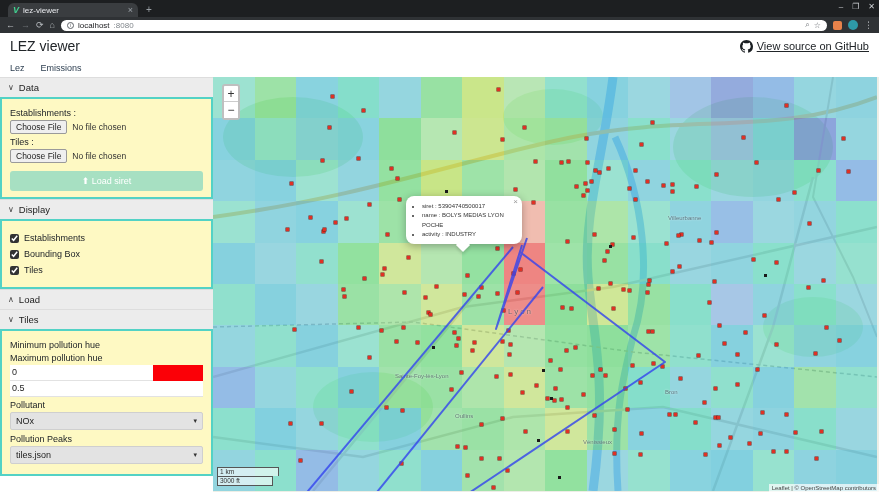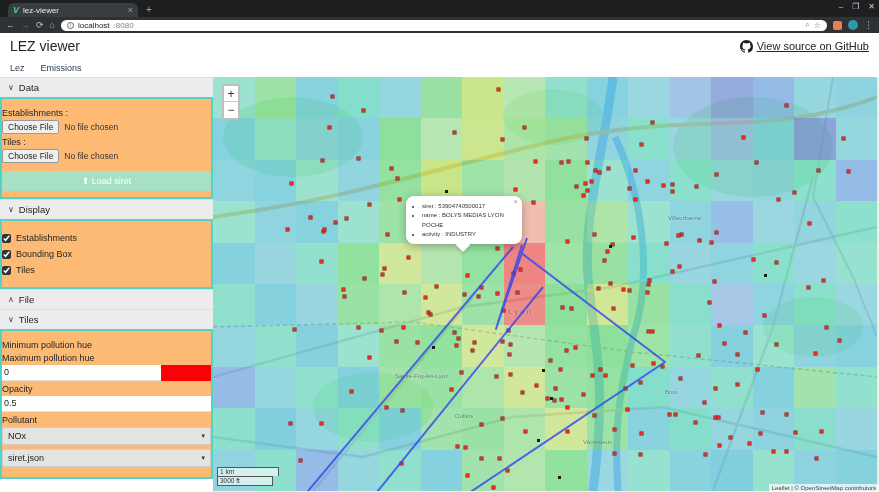--- a/index.html
+++ b/index.html
@@ -34,21 +34,21 @@
   .ghlink { display:flex; align-items:center; gap:4px; font-size:11px; color:#212529; }
   .ghlink svg { width:13px; height:13px; }
   .appnav { height:18px; display:flex; align-items:center; gap:16px; padding:0 10px; }
   .appnav a { font-size:9px; color:#2c3e50; text-decoration:none; }
 
   
   .content { flex:1; display:flex; min-height:0; }
   .sidebar { width:213px; background:#fff; font-size:9px; color:#212529; overflow:hidden; }
   .sec-header { background:#ececec; border-top:1px solid #ddd; padding:4px 8px; font-size:9.5px; color:#222; display:flex; align-items:center; gap:5px; }
   .sec-header .chev { font-size:8px; color:#444; }
-  .panel { border:2px solid #53d2c5; background:#fdba74; padding:6px 0; }
+  .panel { border:2px solid #53d2c5; background:#fef9c3; padding:6px 8px; }
   .fieldlabel { margin:3px 0 2px; color:#212529; }
   .filerow { display:flex; align-items:center; gap:5px; margin-bottom:3px; }
   .filebtn { background:#efefef; border:1px solid #9a9a9a; border-radius:2px; padding:1px 5px; font-size:8.5px; color:#222; }
   .filestatus { color:#333; font-size:8.5px; }
   .btn-loaddata { width:100%; margin-top:5px; background:#a7e0c2; color:#ffffff; border:none; border-radius:3px; padding:5px 0; font-size:9px; }
   .checkrow { display:flex; align-items:center; gap:5px; margin:6px 0; }
   .checkrow input { width:9px; height:9px; accent-color:#333; }
   .tinput { width:100%; border:none; border-bottom:1px solid #e2e2e2; font-size:9px; padding:2px 2px 3px; color:#222; font-family:"Liberation Sans",sans-serif; }
   .huerow { display:flex; align-items:stretch; gap:0; }
   .huerow .tinput { flex:1; }
@@ -171,43 +171,43 @@
             <span>Bounding Box</span>
           </div>
           <div class="checkrow">
             <input type="checkbox" checked="" style="">
             <span>Tiles</span>
           </div>
         </div>
 
       <div class="sec-header">
         <span class="chev">∧</span>
-        <span>File</span>
+        <span>Load</span>
       </div>
 
       <div class="sec-header">
         <span class="chev">∨</span>
         <span>Tiles</span>
       </div>
       <div class="panel">
         <div class="fieldlabel">Minimum pollution hue</div>
         <div class="fieldlabel">Maximum pollution hue</div>
         <div class="huerow">
           <input class="tinput" value="0" style="">
           <span class="swatch" id="sw-max" style="background: rgb(251, 0, 7);"></span>
         </div>
-        <div class="fieldlabel">Opacity</div>
         <input class="tinput" value="0.5" style="">
         <div class="fieldlabel">Pollutant</div>
         <div class="selbox">
           <span>NOx</span>
           <span class="arrow">▾</span>
         </div>
+        <div class="fieldlabel">Pollution Peaks</div>
         <div class="selbox">
-          <span>siret.json</span>
+          <span>tiles.json</span>
           <span class="arrow">▾</span>
         </div>
       </div>
 
     </div>
 
     <div class="map">
       <svg class="base" viewBox="0 0 664 414" preserveAspectRatio="none">
         <rect width="664" height="414" fill="#edeee6"></rect>
         <ellipse cx="80" cy="60" rx="70" ry="40" fill="#cfe6c2"></ellipse>

